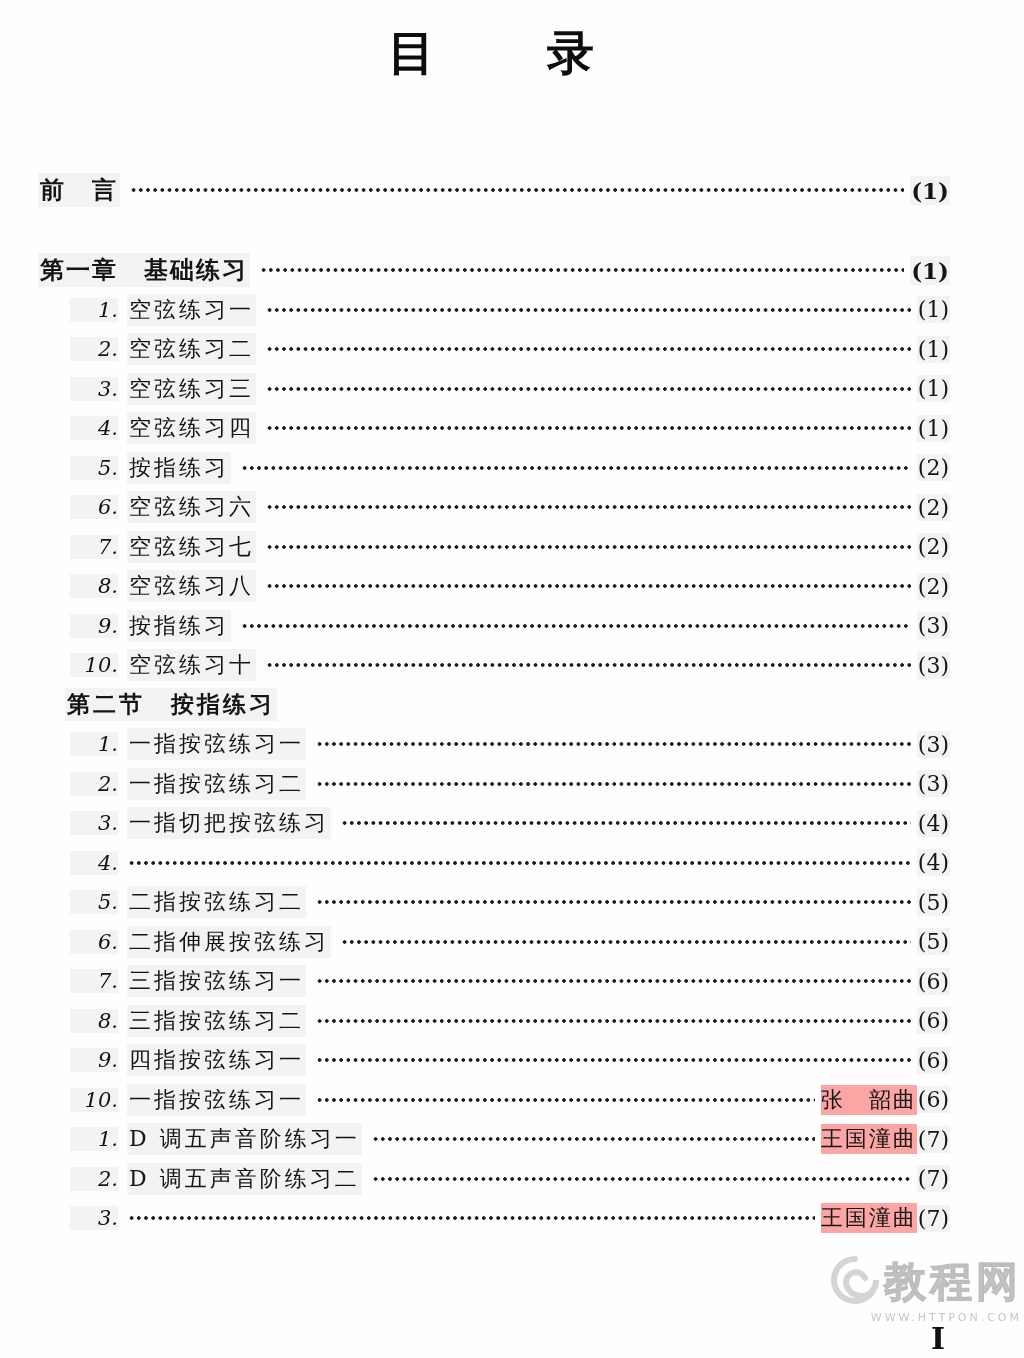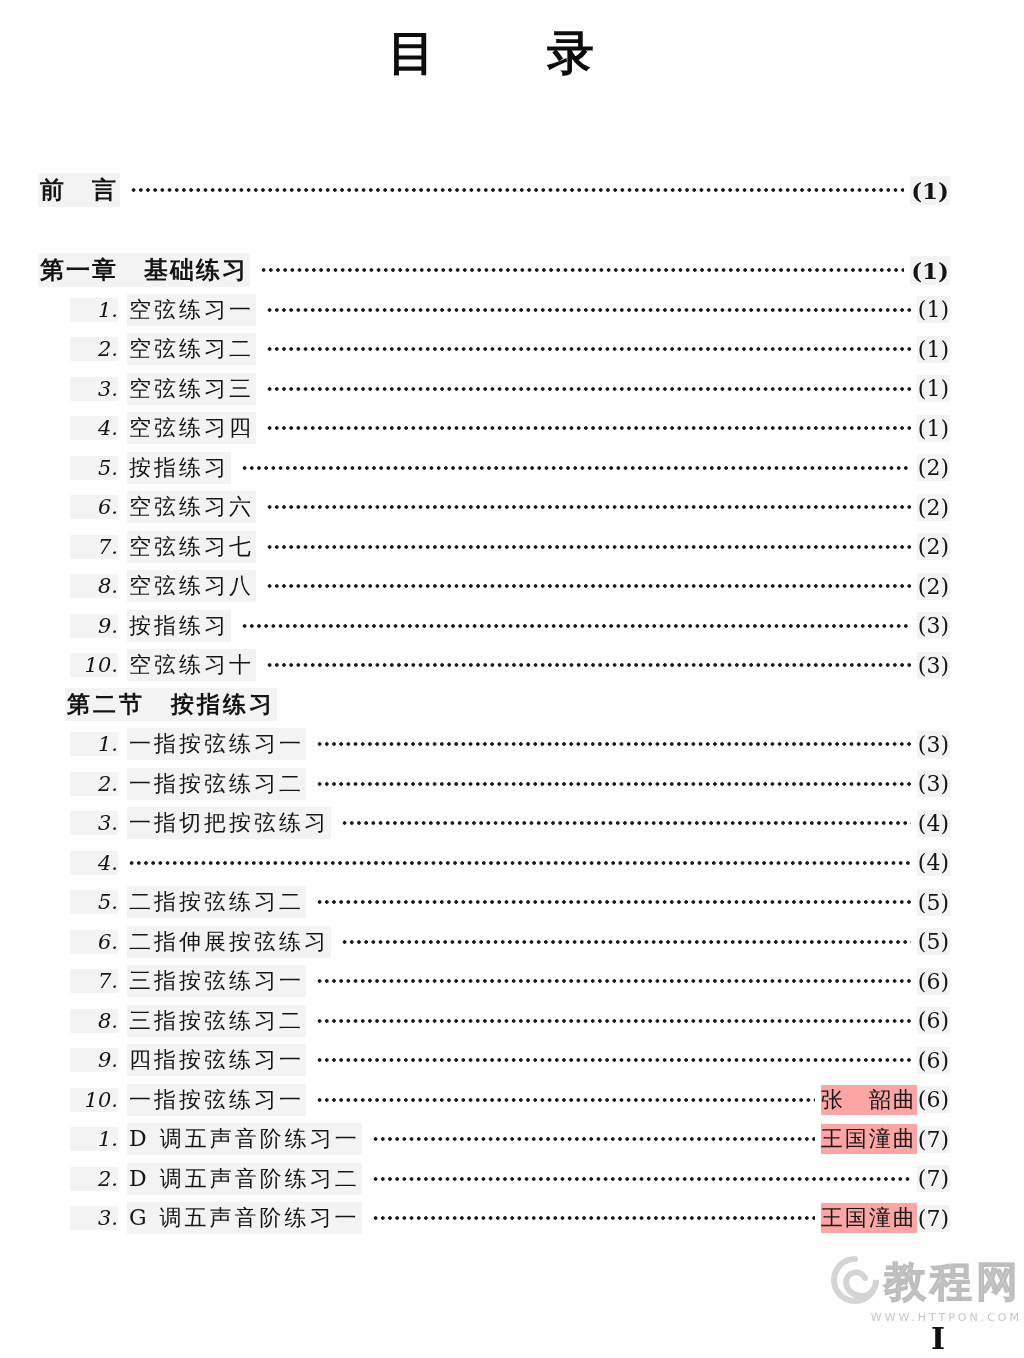--- a/index.html
+++ b/index.html
@@ -270,21 +270,20 @@
           <span class="pg">(7)</span>
         </div>
         <div class="row item-row">
           <span class="num">2.</span>
           <span class="lbl">D 调五声音阶练习二</span>
           <span class="dots"></span>
           <span class="pg">(7)</span>
         </div>
         <div class="row item-row">
           <span class="num">3.</span>
-          <span class="lbl">G 调五声音阶练习一</span>
           <span class="dots"></span>
           <span class="tail">王国潼曲</span>
           <span class="pg">(7)</span>
         </div>
       </div>
   </div>
 
   <div class="folio">I</div>
 </div>
 

